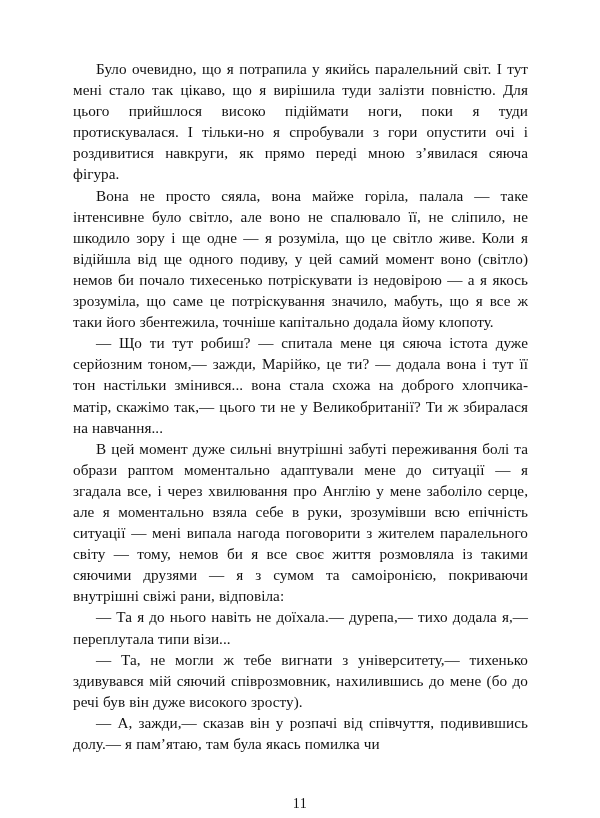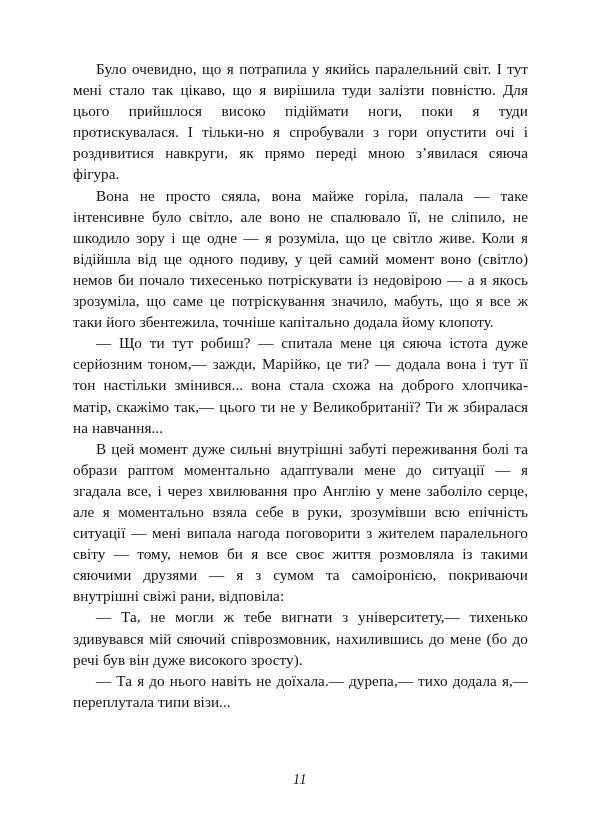--- a/index.html
+++ b/index.html
@@ -42,38 +42,38 @@
     word-spacing: 0.2px;
     hyphens: manual;
     -webkit-hyphens: manual;
   }
 
   
   .folio {
     position: absolute;
     left: 0;
     right: 0;
-    top: 772px;
+    top: 796px;
     text-align: center;
     font-size: 14px;
-    font-style: italic;
     font-family: "Liberation Serif", "DejaVu Serif", serif;
     color: #111111;
     letter-spacing: 0.5px;
   }
 </style>
 </head>
 <body>
 
 <div class="page">
 
   <div class="text-block">
     <p class="para">Було очевидно, що я потрапила у якийсь паралельний світ. І тут мені стало так цікаво, що я вирішила туди залізти повністю. Для цього прийшлося високо підіймати ноги, поки я туди протискувалася. І тільки-но я спробували з гори опустити очі і роздивитися навкруги, як прямо переді мною з’явилася сяюча фігура.</p>
     <p class="para">Вона не просто сяяла, вона майже горіла, палала — таке інтенсивне було світло, але воно не спалювало її, не сліпило, не шкодило зору і ще одне — я розуміла, що це світло живе. Коли я відійшла від ще одного подиву, у цей самий момент воно (світло) немов би почало тихесенько потріскувати із недовірою — а я якось зрозуміла, що саме це потріскування значило, мабуть, що я все ж таки його збентежила, точніше капітально додала йому клопоту.</p>
     <p class="para">— Що ти тут робиш? — спитала мене ця сяюча істота дуже серйозним тоном,— зажди, Марійко, це ти? — додала вона і тут її тон настільки змінився... вона стала схожа на доброго хлопчика-матір, скажімо так,— цього ти не у Великобританії? Ти ж збиралася на навчання...</p>
     <p class="para">В цей момент дуже сильні внутрішні забуті переживання болі та образи раптом моментально адаптували мене до ситуації — я згадала все, і через хвилювання про Англію у мене заболіло серце, але я моментально взяла себе в руки, зрозумівши всю епічність ситуації — мені випала нагода поговорити з жителем паралельного світу — тому, немов би я все своє життя розмовляла із такими сяючими друзями — я з сумом та самоіронією, покриваючи внутрішні свіжі рани, відповіла:</p>
+    <p class="para">— Та я до нього навіть не доїхала.— дурепа,— тихо додала я,— переплутала типи візи...</p>
     <p class="para">— Та, не могли ж тебе вигнати з університету,— тихенько здивувався мій сяючий співрозмовник, нахилившись до мене (бо до речі був він дуже високого зросту).</p>
-    <p class="para">— Та я до нього навіть не доїхала.— дурепа,— тихо додала я,— переплутала типи візи...</p>
+    <p class="para">— А, зажди,— сказав він у розпачі від співчуття, подивившись долу.— я пам’ятаю, там була якась помилка чи</p>
   </div>
 
   <div class="folio">11</div>
 
 </div>
 
 </body></html>

